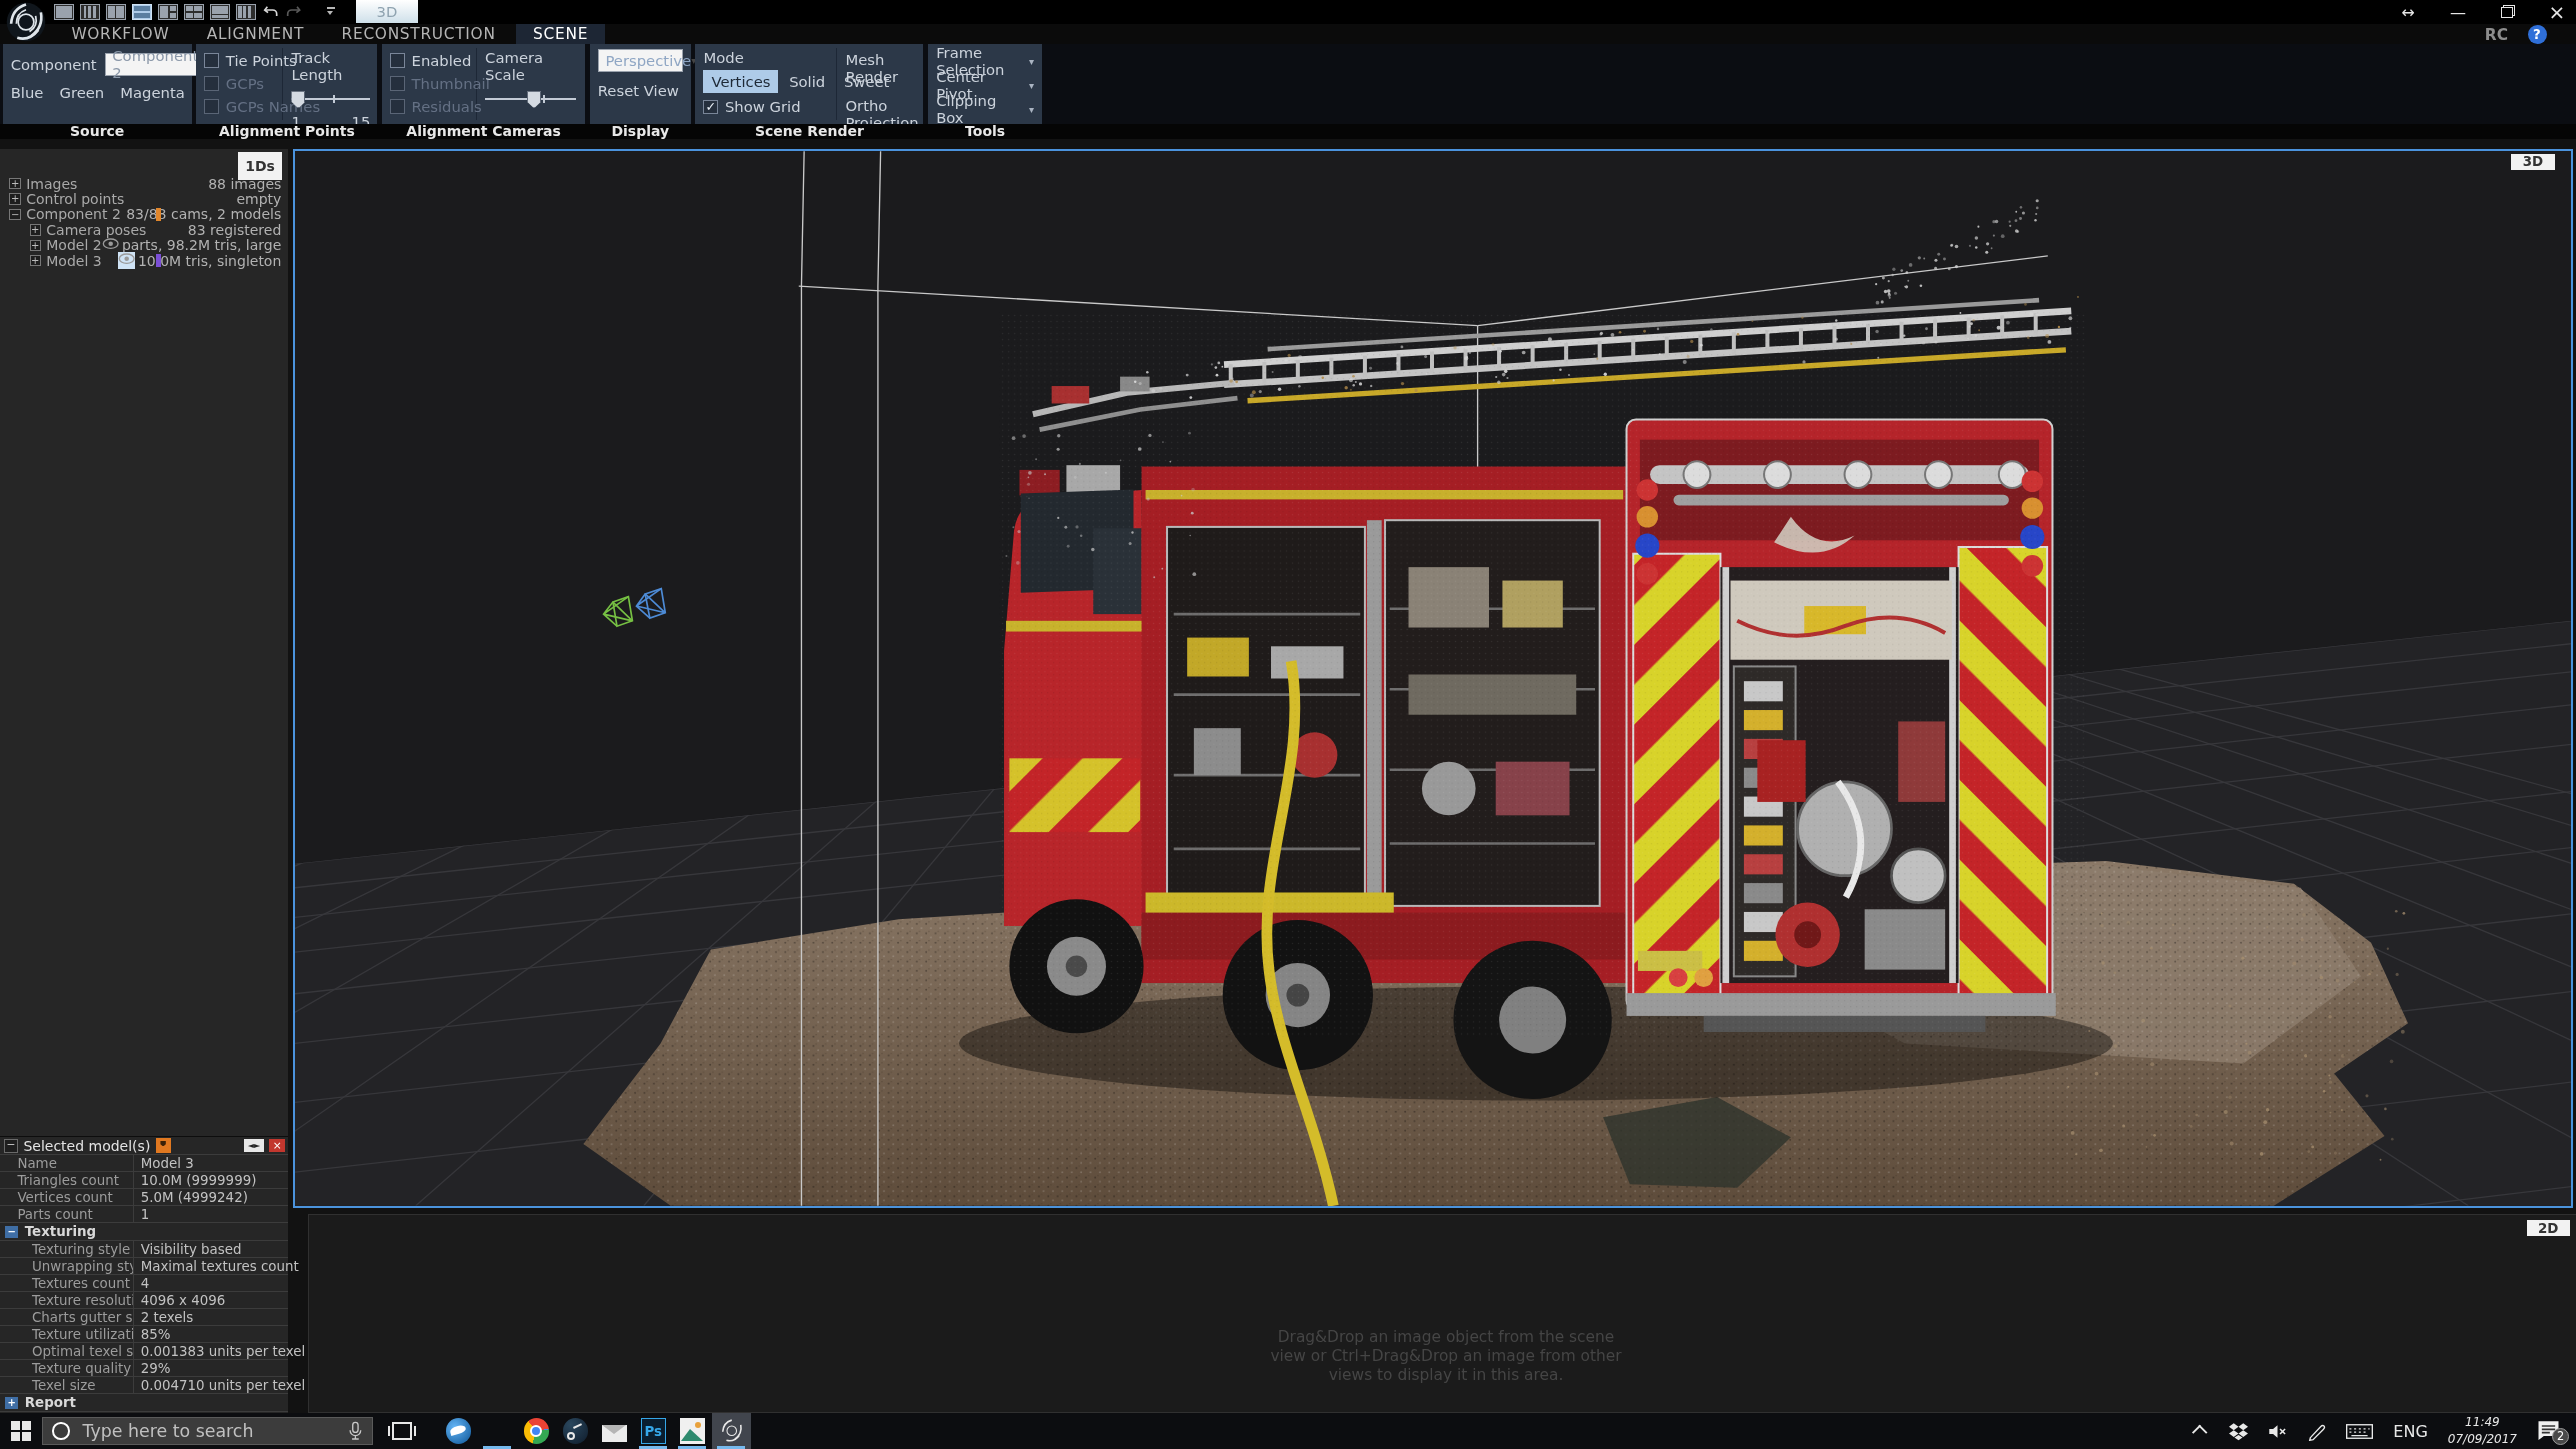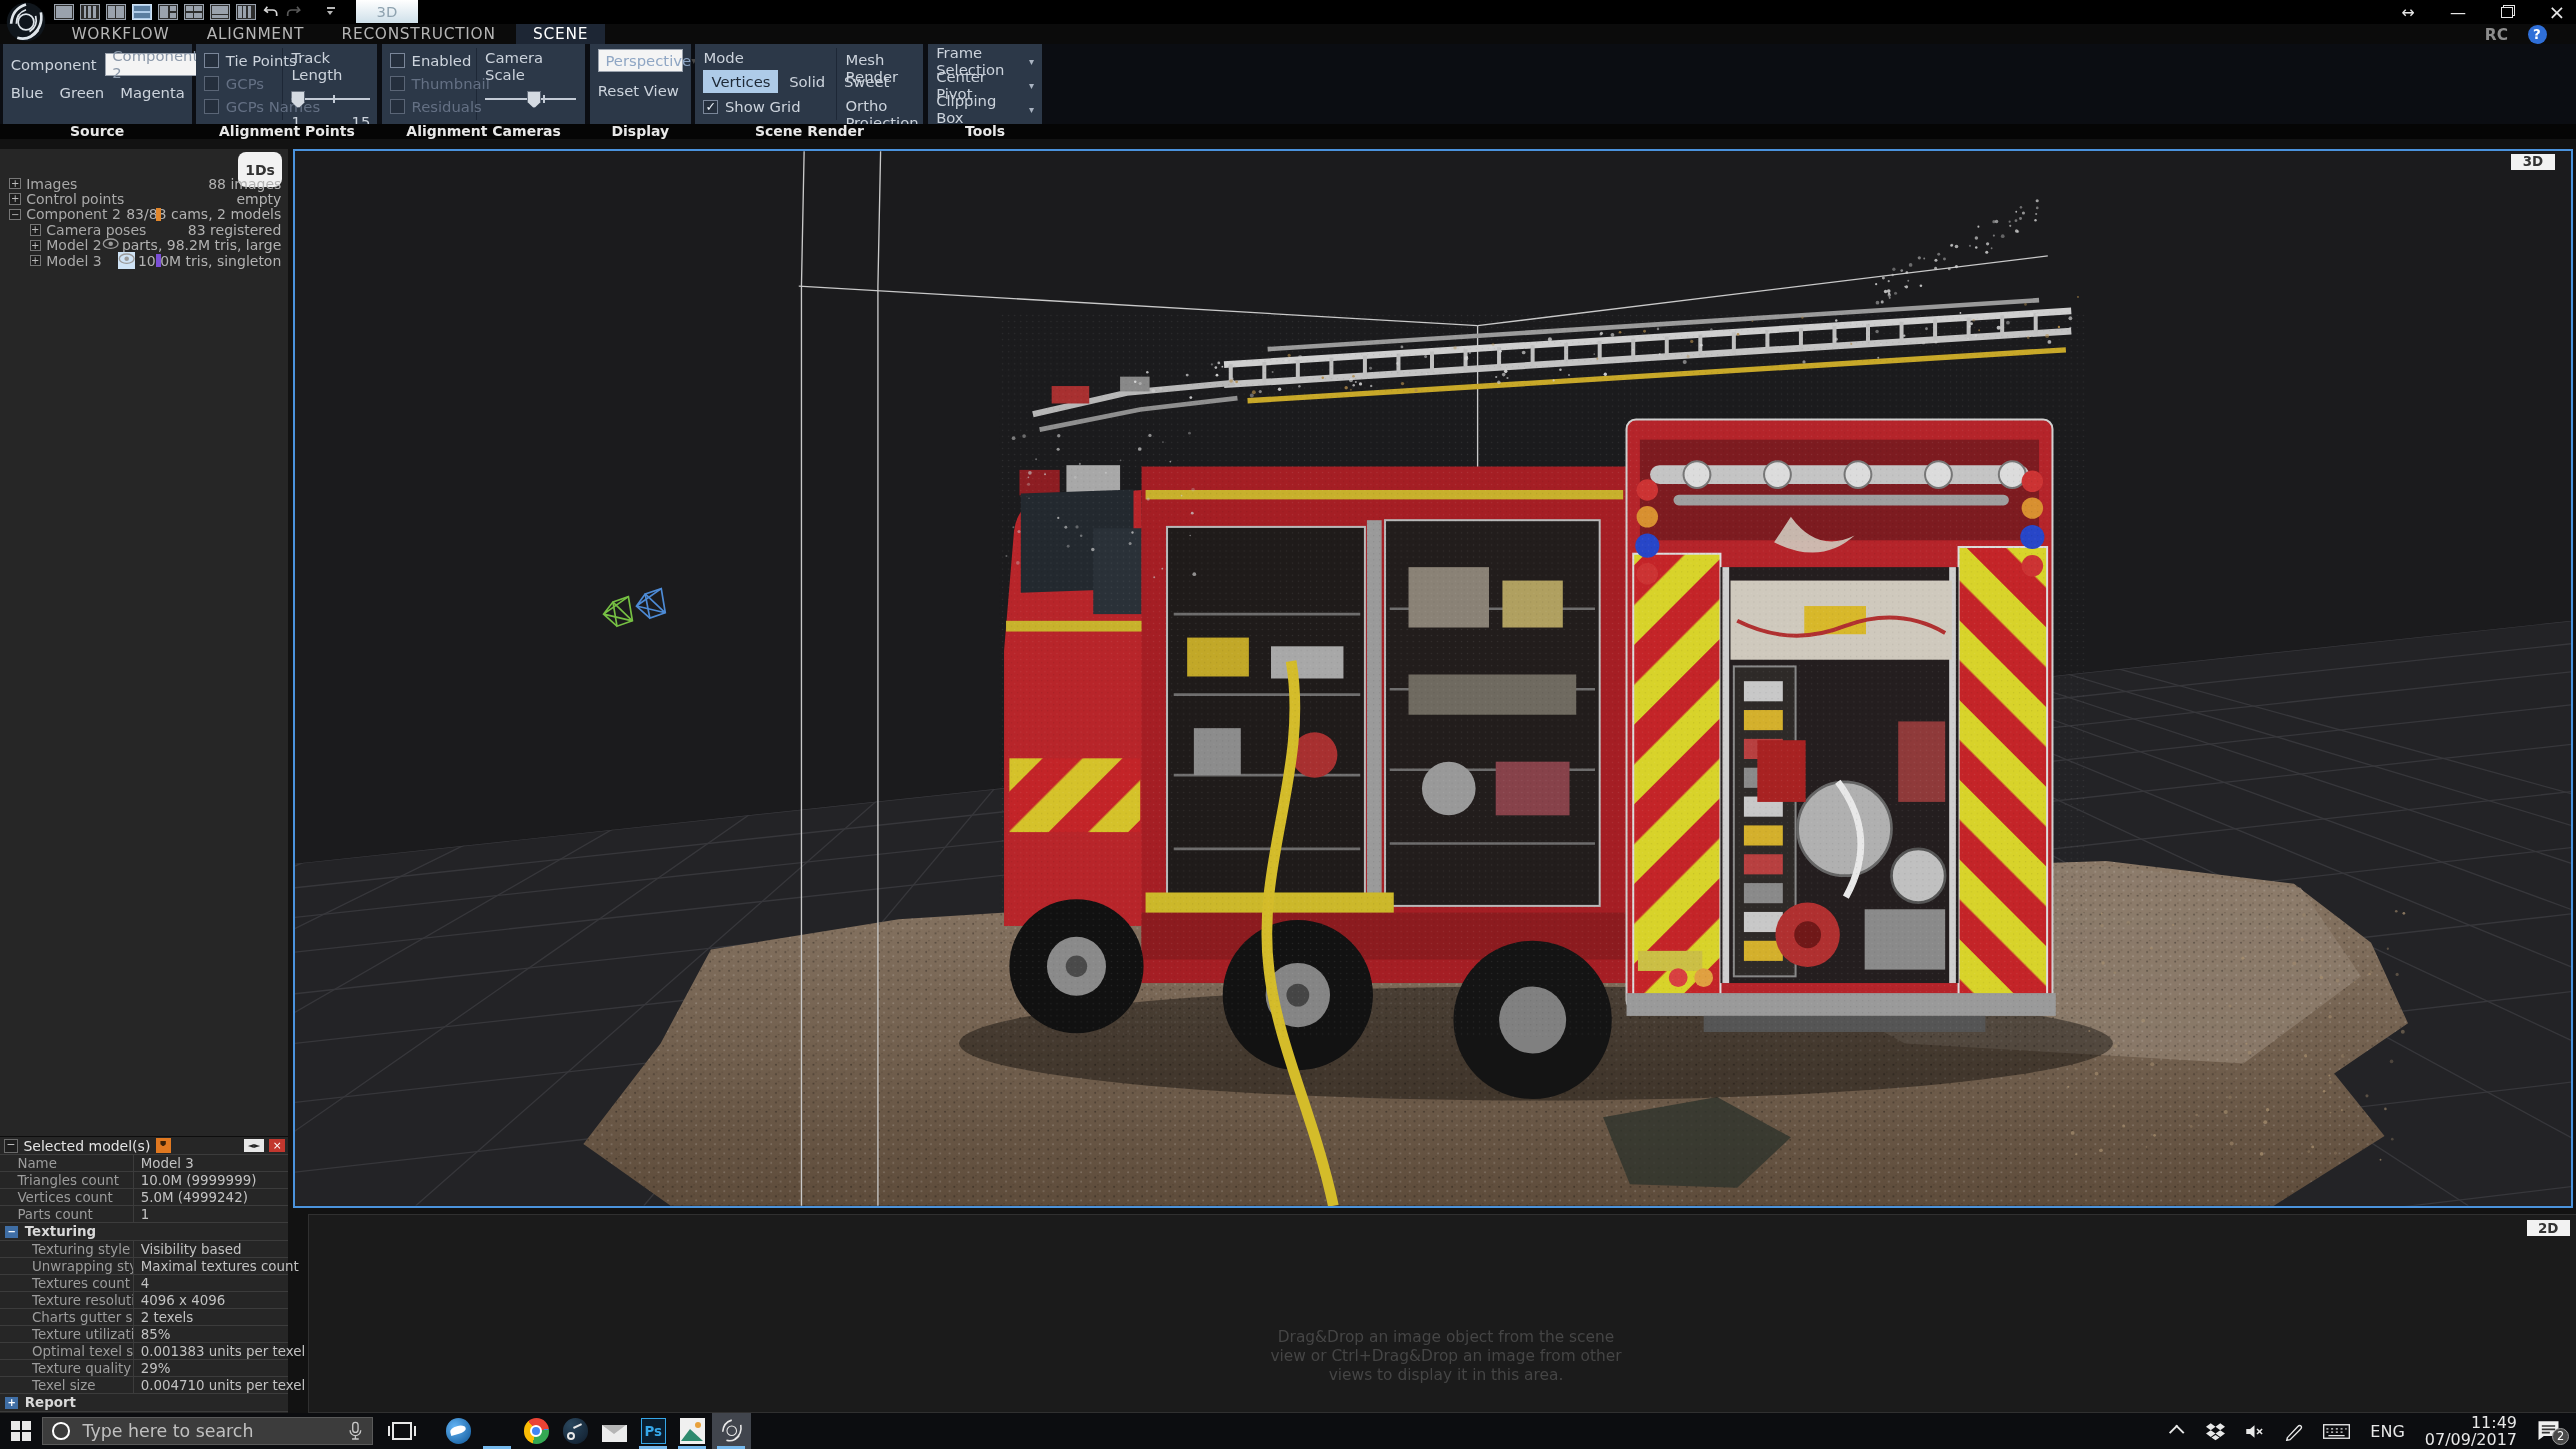--- a/index.html
+++ b/index.html
@@ -50,22 +50,22 @@
   .combobox .val{color:#8a97a8;font-size:14.8px;}
   .combobox .arr{color:#444;font-size:10px;}
   .modebtn{padding:2.7px 8px;}
   .modebtn.active{background:#aecbe8;color:#1e2936;}
   .txtbtn{color:#ccd3dc;}
   .toolrow{height:24px;display:flex;align-items:center;gap:6.7px;}
   .chev{font-size:10px;color:#aab4c2;}
   
   #main{left:0;top:139px;width:2576px;height:1274px;background:#121212;}
   #treepanel{left:0;top:10px;width:288px;height:987px;background:#262626;}
-  #tab1ds{right:6px;top:3.4px;width:44px;height:35px;background:#f2f2f2;color:#333;font-size:14px;font-weight:bold;
-    display:flex;align-items:center;justify-content:center;border-radius:8px;}
+  #tab1ds{right:6px;top:3.4px;width:44px;height:28px;background:#f2f2f2;color:#333;font-size:14px;font-weight:bold;
+    display:flex;align-items:center;justify-content:center;}
   #treerows{left:0;top:27px;width:288px;}
   .trow{height:15.4px;display:flex;align-items:center;color:#a9a9a9;font-size:14px;position:relative;}
   .texp{width:11.4px;height:11.4px;border:0.7px solid #777;background:#1e1e1e;color:#bbb;font-size:10px;line-height:10px;
     text-align:center;margin-right:5.4px;flex:0 0 auto;box-sizing:border-box;}
   .tmarker{position:absolute;left:156px;width:4.7px;height:13.4px;}
   .tval{margin-left:auto;padding-right:6.7px;color:#b2b2b2;display:flex;align-items:center;gap:2.7px;}
   .eye{width:17.4px;height:13.4px;}
   .eyesel{background:#cfe3f5;}
   
   #propspanel{left:0;top:997px;width:288px;height:277px;background:#262626;border-top:0.7px solid #0d0d0d;}
@@ -111,21 +111,21 @@
   #searchinput::placeholder{color:#c0c0c0;}
   #apps{display:flex;height:36px;margin-left:17.4px;}
   .app{width:39px;height:36px;display:flex;align-items:center;justify-content:center;position:relative;}
   .app.active{background:#41454d;}
   .app .runbar{position:absolute;bottom:0;left:5.4px;right:5.4px;height:2.7px;background:#76b9ed;}
   .aicon{width:25.5px;height:25.5px;position:relative;}
   #tray{margin-left:auto;display:flex;align-items:center;gap:20px;padding-right:12px;color:#e8e8e8;}
   .trayic{width:19px;height:19px;display:flex;align-items:center;justify-content:center;}
   #chevup{width:9.4px;height:9.4px;border-left:2px solid #e8e8e8;border-top:2px solid #e8e8e8;transform:rotate(45deg);margin-top:4px;}
   #lang{font-size:16px;}
-  #clock{text-align:right;font-size:16px;line-height:17.4px;}
+  #clock{text-align:center;font-size:12px;line-height:17.4px;font-style:italic;}
   #action{position:relative;width:27px;height:23px;}
   #badge{position:absolute;right:-5.4px;bottom:-2.7px;width:17.4px;height:17.4px;background:#4a4a4a;border:1.3px solid #9a9a9a;
     border-radius:50%;color:#fff;font-size:11.4px;display:flex;align-items:center;justify-content:center;box-sizing:border-box;}
   
   .icon-thunderbird{background:radial-gradient(circle at 35% 35%,#64b5f6,#0b5394);border-radius:50%;}
   .icon-thunderbird::after{content:"";position:absolute;left:4px;top:8px;width:16px;height:8px;background:#fff;
     border-radius:50% 50% 50% 0;transform:rotate(-15deg);}
   .icon-chrome{border-radius:50%;background:conic-gradient(from -40deg,#ea4335 0 33%,#4285f4 0 34%,#34a853 34% 66%,#fbbc05 66% 100%);}
   .icon-chrome::after{content:"";position:absolute;left:6.7px;top:6.7px;width:12px;height:12px;border-radius:50%;
     background:#4285f4;border:2px solid #fff;box-sizing:border-box;}

